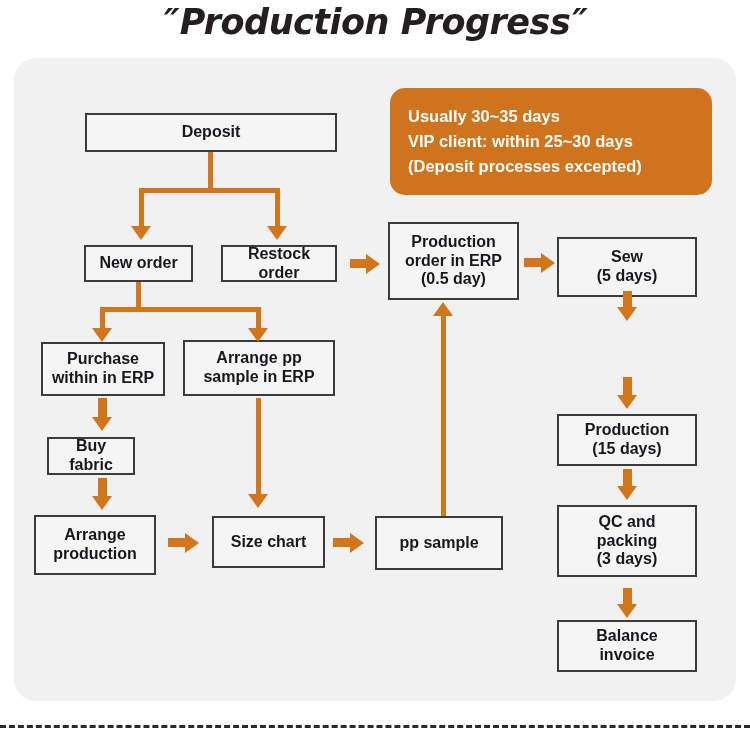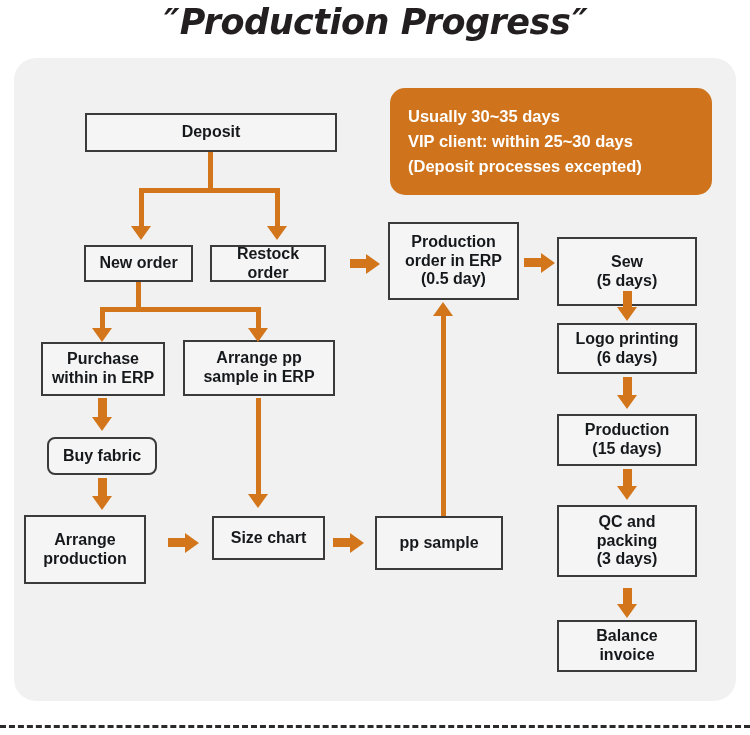--- a/index.html
+++ b/index.html
@@ -158,46 +158,44 @@
   <div class="callout">
     <div>Usually 30~35 days</div>
     <div>VIP client: within 25~30 days</div>
     <div>(Deposit processes excepted)</div>
   </div>
 
   <div class="node" style="left:85px; top:113px; width:252px; height:39px;text-align:right;">Deposit</div>
 
   <div class="node" style="left:84px; top:245px; width:109px; height:37px;">New order</div>
 
-  <div class="node" style="left:210px; top:245px; width:116px; height:37px;text-align:center;">Restock order</div>
+  <div class="node" style="left:221px; top:245px; width:116px; height:37px;text-align:center;">Restock order</div>
 
   <div class="node" style="left:41px; top:342px; width:124px; height:54px;">Purchase
 within in ERP</div>
 
   <div class="node" style="left:183px; top:340px; width:152px; height:56px;">Arrange pp
 sample in ERP</div>
 
-  <div class="node" style="left:47px; top:437px; width:110px; height:38px;border-radius:8px;">Buy fabric</div>
-
-  <div class="node" style="left:24px; top:515px; width:122px; height:69px;">Arrange
+  <div class="node" style="left:47px; top:437px; width:88px; height:38px;">Buy fabric</div>
+
+  <div class="node" style="left:34px; top:515px; width:122px; height:60px;">Arrange
 production</div>
 
-  <div class="node" style="left:212px; top:516px; width:113px; height:44px;">Size chart</div>
+  <div class="node" style="left:212px; top:516px; width:113px; height:52px;">Size chart</div>
 
   <div class="node" style="left:375px; top:516px; width:128px; height:54px;">pp sample</div>
 
   <div class="node" style="left:388px; top:222px; width:131px; height:78px;">Production
 order in ERP
 (0.5 day)</div>
 
-  <div class="node" style="left:557px; top:237px; width:140px; height:69px;">Sew
+  <div class="node" style="left:557px; top:237px; width:140px; height:60px;">Sew
 (5 days)</div>
 
-  <div class="node" style="left:557px; top:323px; width:140px; height:51px;">Logo printing
-(6 days)</div>
 
   <div class="node" style="left:557px; top:414px; width:140px; height:52px;">Production
 (15 days)</div>
 
   <div class="node" style="left:557px; top:505px; width:140px; height:72px;">QC and
 packing
 (3 days)</div>
 
   <div class="node" style="left:557px; top:620px; width:140px; height:52px;">Balance
 invoice</div>

